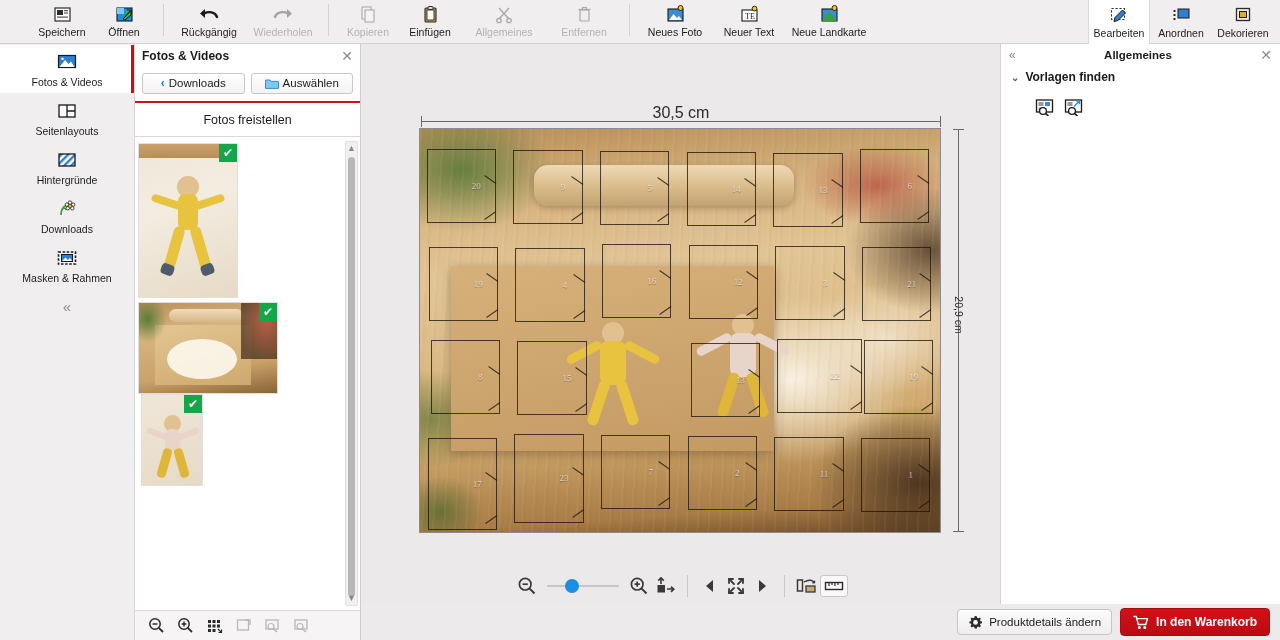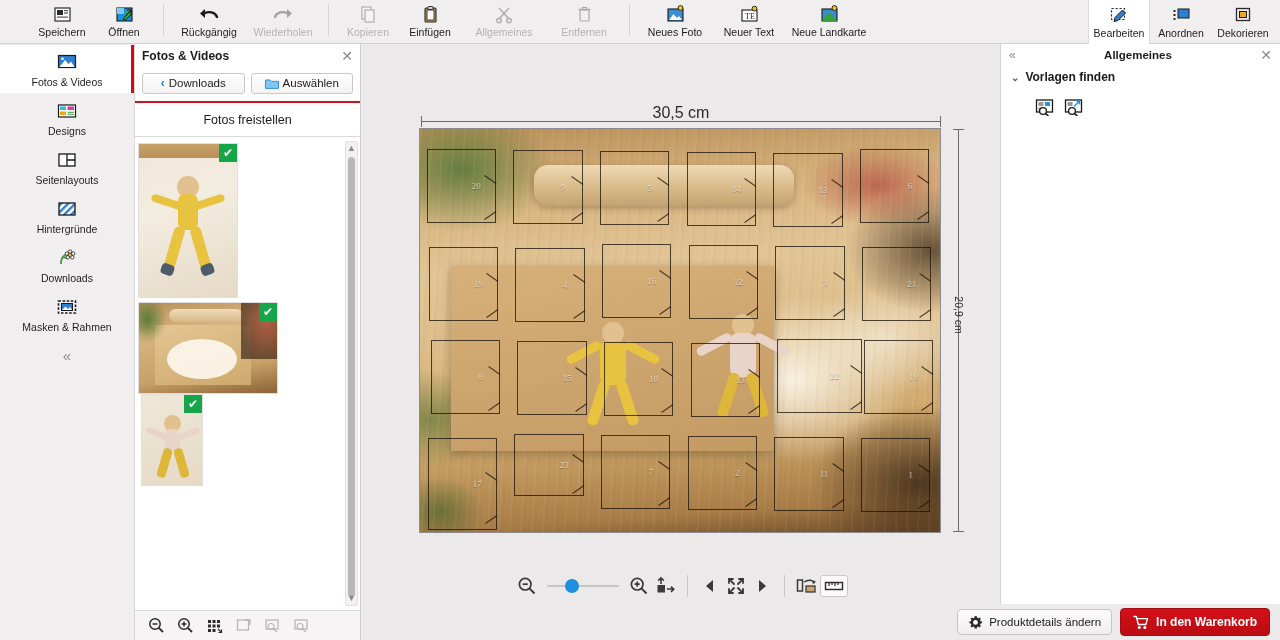--- a/index.html
+++ b/index.html
@@ -437,33 +437,20 @@
       <span class="ri-ico">
         <svg width="22" height="18" viewBox="0 0 22 18">
             <rect x="2.5" y="2.5" width="17" height="12" fill="#2f7fd0" stroke="#1a1a1a" stroke-width="1.2"></rect>
             <path d="M3.5 14 L9 7 L12.5 11 L15 8.5 L18.5 14 Z" fill="#fff"></path>
             <circle cx="6.5" cy="5.8" r="1.3" fill="#fff"></circle>
           </svg>
       </span>
       <span class="ri-lbl">Fotos &amp; Videos</span>
     </div>
 
-    <div class="rail-item">
-      <span class="ri-ico">
-        <svg width="22" height="18" viewBox="0 0 22 18">
-            <rect x="2.5" y="3" width="17" height="12" fill="#fff" stroke="#1a1a1a" stroke-width="1.2"></rect>
-            <rect x="4" y="4.5" width="6" height="3.5" fill="#39b7d8"></rect>
-            <rect x="11.5" y="4.5" width="6.5" height="3.5" fill="#d83b9e"></rect>
-            <rect x="4" y="9.5" width="6" height="3.5" fill="#f0a81a"></rect>
-            <rect x="11.5" y="9.8" width="6.5" height="1" fill="#3aa03a"></rect>
-            <rect x="11.5" y="11.8" width="6.5" height="1" fill="#3aa03a"></rect>
-          </svg>
-      </span>
-      <span class="ri-lbl">Designs</span>
-    </div>
 
     <div class="rail-item">
       <span class="ri-ico">
         <svg width="22" height="18" viewBox="0 0 22 18">
             <rect x="3" y="3" width="16" height="12" fill="#fff" stroke="#1a1a1a" stroke-width="1.3"></rect>
             <path d="M11 3 V15 M11 9 H19" stroke="#1a1a1a" stroke-width="1.3"></path>
           </svg>
       </span>
       <span class="ri-lbl">Seitenlayouts</span>
     </div>
@@ -744,46 +731,41 @@
           <div class="door" style="left: 10.6667px; top: 210.923px; width: 69.3333px; height: 73.905px;">
             <span class="num">8</span>
             <span class="tick"></span>
             <span class="tick2"></span>
           </div>
           <div class="door" style="left: 97.3333px; top: 211.923px; width: 69.3333px; height: 73.905px;">
             <span class="num">15</span>
             <span class="tick"></span>
             <span class="tick2"></span>
           </div>
-          <div class="door" style="left: 184px; top: 212.923px; width: 69.3333px; height: 73.905px;">
-            <span class="num">10</span>
-            <span class="tick"></span>
-            <span class="tick2"></span>
-          </div>
           <div class="door" style="left: 270.667px; top: 213.923px; width: 69.3333px; height: 73.905px;">
             <span class="num">13</span>
             <span class="tick"></span>
             <span class="tick2"></span>
           </div>
           <div class="door" style="left: 357.333px; top: 209.923px; width: 85px; height: 73.905px;">
             <span class="num">22</span>
             <span class="tick"></span>
             <span class="tick2"></span>
           </div>
           <div class="door" style="left: 444px; top: 210.923px; width: 69.3333px; height: 73.905px;">
             <span class="num">19</span>
             <span class="tick"></span>
             <span class="tick2"></span>
           </div>
           <div class="door" style="left: 7.66667px; top: 308.673px; width: 69.3333px; height: 92px;">
             <span class="num">17</span>
             <span class="tick"></span>
             <span class="tick2"></span>
           </div>
-          <div class="door" style="left: 94.3333px; top: 304.673px; width: 69.3333px; height: 62px;">
+          <div class="door" style="left: 94.3333px; top: 304.673px; width: 69.3333px; height: 89px;">
             <span class="num">23</span>
             <span class="tick"></span>
             <span class="tick2"></span>
           </div>
           <div class="door" style="left: 181px; top: 305.673px; width: 69.3333px; height: 73.905px;">
             <span class="num">7</span>
             <span class="tick"></span>
             <span class="tick2"></span>
           </div>
           <div class="door" style="left: 267.667px; top: 306.673px; width: 69.3333px; height: 73.905px;">

